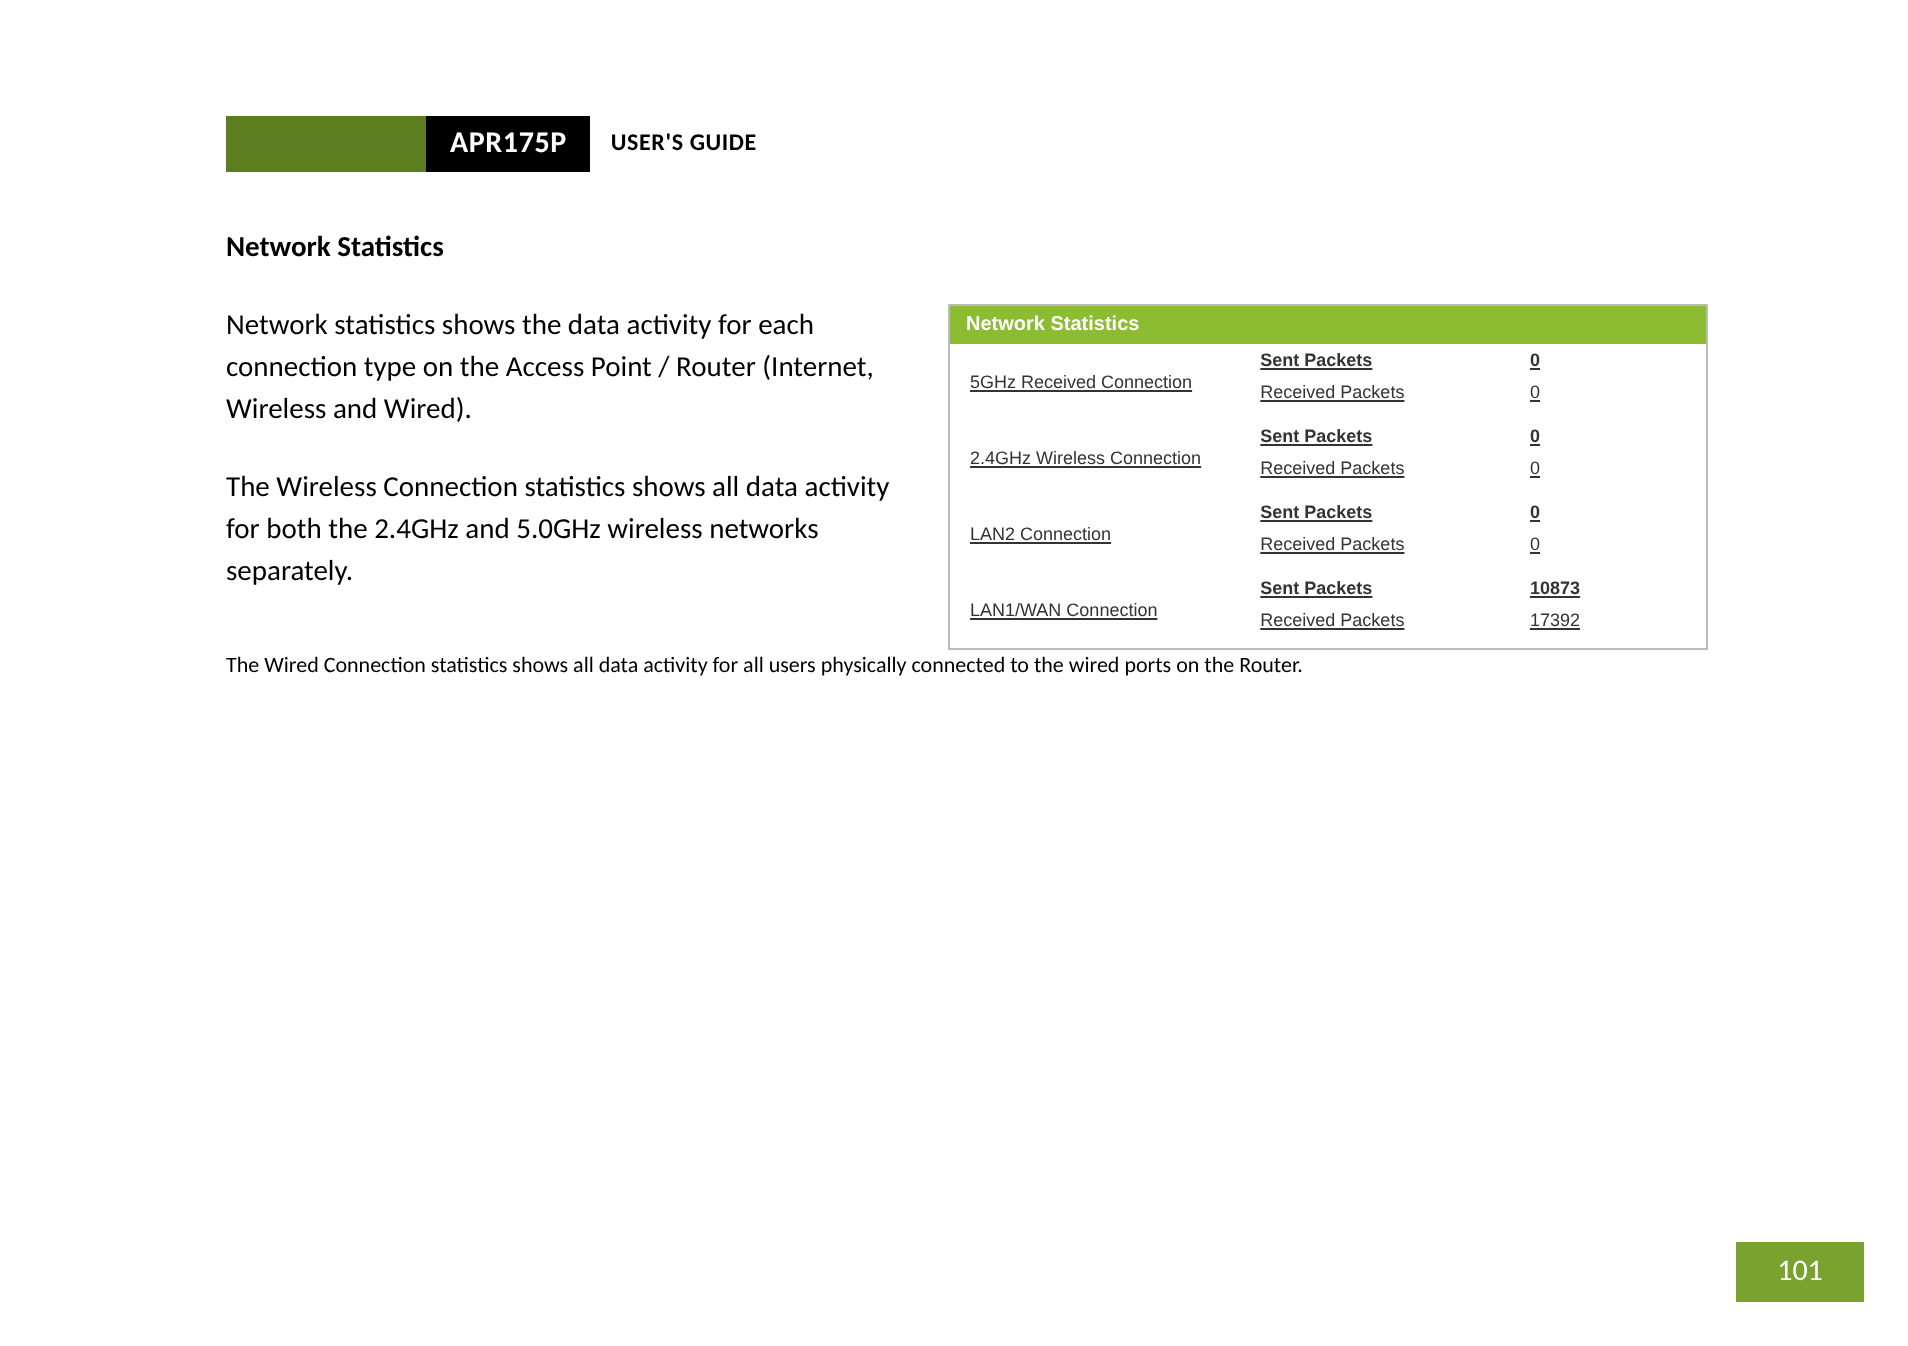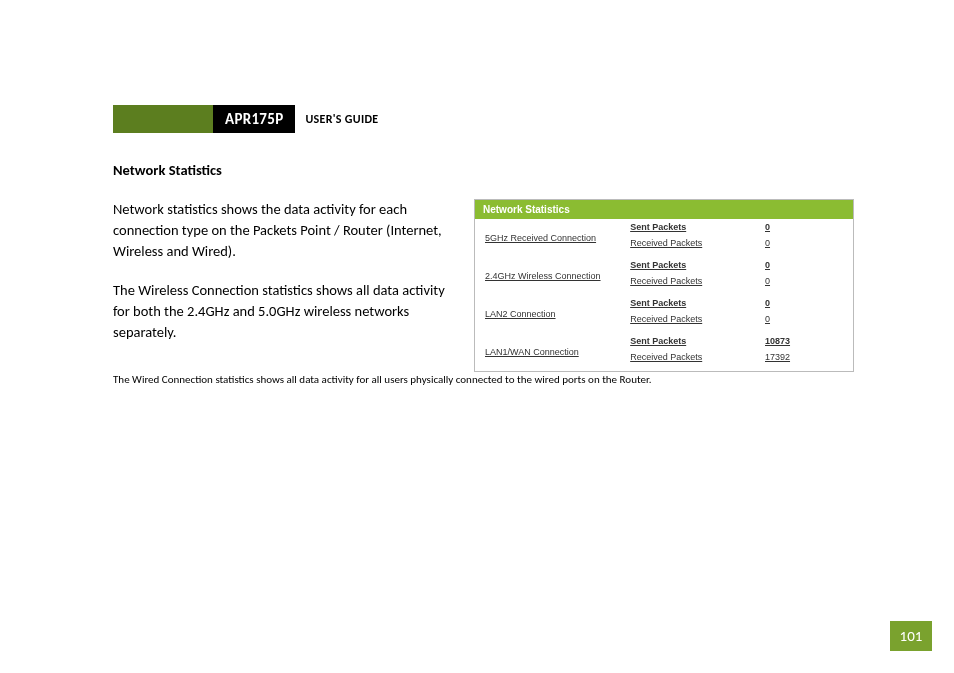--- a/index.html
+++ b/index.html
@@ -9,21 +9,20 @@
     height: 673px;
     background: #fff;
     font-family: "Calibri", "Segoe UI", Arial, sans-serif;
     color: #000;
     position: relative;
   }
   .page {
     box-sizing: border-box;
     padding: 58px 100px 0 113px;
     width: 954px;
-    margin-top: 47px;
   }
   .title-bar {
     display: flex;
     align-items: stretch;
     height: 28px;
     margin-bottom: 28px;
   }
   .title-green {
     background: #5c7e1f;
     width: 100px;
@@ -107,21 +106,21 @@
   .shot-group { }
   tbody.shot-group tr:last-child td { padding-bottom: 8px; border-bottom: 1px solid rgba(0,0,0,0); }
   .after-text {
     font-size: 11px;
     line-height: 1.45;
   }
   .page-num {
     position: absolute;
     right: 22px;
     bottom: 22px;
-    width: 42px;
+    width: 64px;
     height: 30px;
     background: #7aa22e;
     color: #fff;
     font-size: 15px;
     display: flex;
     align-items: center;
     justify-content: center;
   }
 </style>
 </head>
@@ -131,21 +130,21 @@
   <div class="title-bar">
     <div class="title-green"></div>
     <div class="title-model">APR175P</div>
     <div class="title-guide">USER'S GUIDE</div>
   </div>
 
   <div class="section-title">Network Statistics</div>
 
   <div class="body-row">
     <div class="body-text-col">
-      <div class="para">Network statistics shows the data activity for each connection type on the Packets Point / Router (Internet, Wireless and Wired).</div>
+      <div class="para">Network statistics shows the data activity for each connection type on the Access Point / Router (Internet, Wireless and Wired).</div>
       <div class="para">The Wireless Connection statistics shows all data activity for both the 2.4GHz and 5.0GHz wireless networks separately.</div>
     </div>
     <div class="shot-col">
       <div class="shot">
         <div class="shot-header">Network Statistics</div>
         <table class="shot-table">
           <tbody class="shot-group">
             <tr>
               <td class="conn-cell" rowspan="2">5GHz Received Connection</td>
               <td class="metric-cell"><span class="sent">Sent Packets</span></td>

